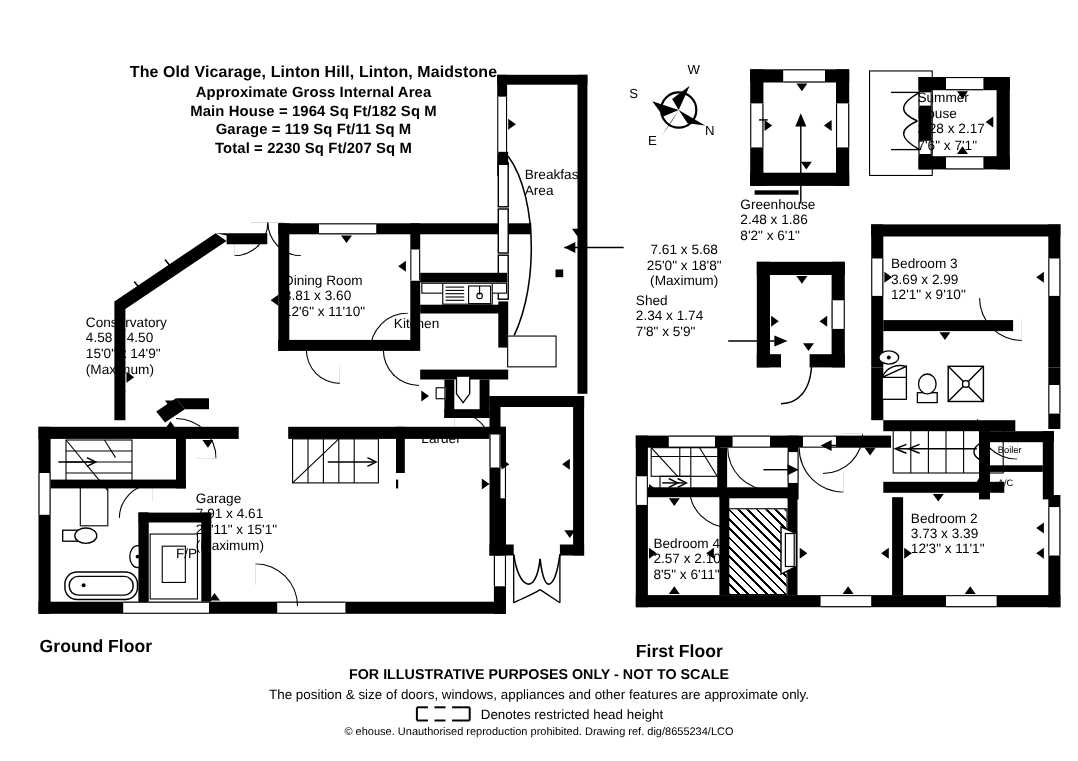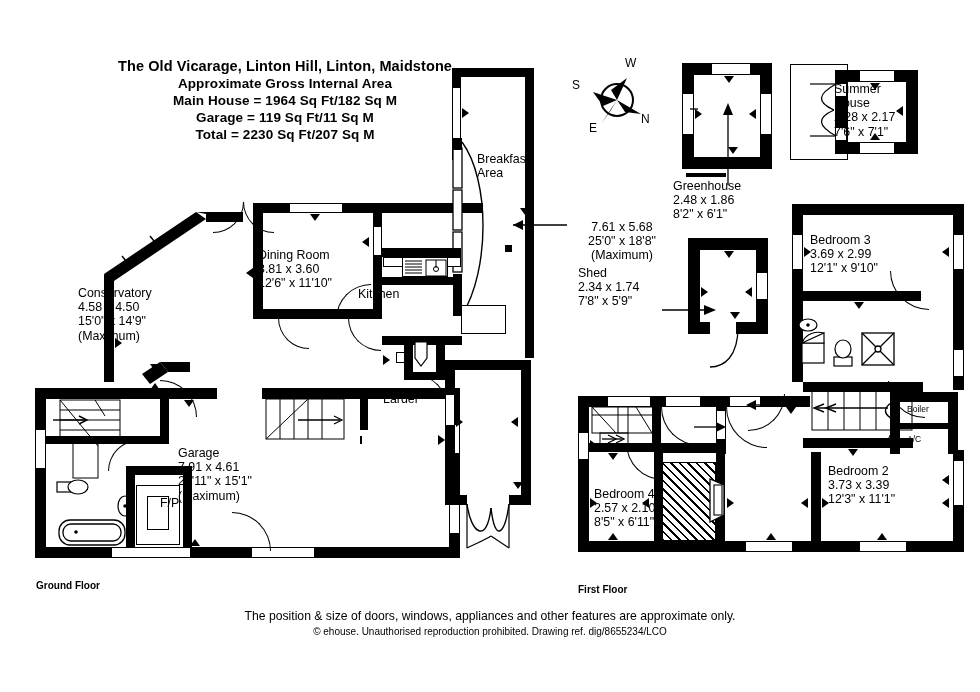--- a/index.html
+++ b/index.html
@@ -3,21 +3,21 @@
 <meta charset="utf-8">
 <style>
   html,body{margin:0;padding:0;background:#ffffff;}
   body{width:980px;height:692px;position:relative;overflow:hidden;
        font-family:"Liberation Sans", sans-serif;color:#000;}
   .abs{position:absolute;}
   
   .title-block{position:absolute;left:60px;top:58px;width:450px;text-align:center;
                font-weight:bold;font-size:13.5px;line-height:17px;letter-spacing:.1px;}
   .title-block .l1{font-size:14.5px;}
-  .floor-label{position:absolute;font-weight:bold;font-size:10px;}
+  .floor-label{position:absolute;font-weight:bold;font-size:16px;}
   .room{position:absolute;text-align:left;font-size:12.4px;line-height:14.2px;
         white-space:nowrap;}
   .tiny{position:absolute;font-size:8.5px;line-height:9px;white-space:nowrap;}
   .footer{position:absolute;left:0;width:980px;text-align:center;}
   .footer .f1{font-weight:bold;font-size:13px;}
   .footer .f2{font-size:12.2px;}
   .footer .f3{font-size:12.2px;}
   .footer .f4{font-size:10px;}
   
   .w{position:absolute;background:#000;}
@@ -535,15 +535,32 @@
     <div>Bedroom 4</div>
     <div>2.57 x 2.10</div>
     <div>8'5" x 6'11"</div>
   </div>
 </div>
 
 <div class="floor-label" style="left:36px;top:580px;">Ground Floor</div>
 <div class="floor-label" style="left:578px;top:584px;">First Floor</div>
 
 <div class="footer" style="top:605px;">
+  <div class="f1">FOR ILLUSTRATIVE PURPOSES ONLY - NOT TO SCALE</div>
   <div class="f2" style="margin-top:4px;">The position &amp; size of doors, windows, appliances and other features are approximate only.</div>
+  <div class="f3" style="margin-top:4px;">
+    <span style="display:inline-block;vertical-align:-2px;margin-right:4px;">
+      <svg width="56" height="14">
+        <line x1="2" y1="1" x2="2" y2="13" stroke="#000" stroke-width="1.8"></line>
+        <line x1="2" y1="1" x2="12" y2="1" stroke="#000" stroke-width="1.8"></line>
+        <line x1="2" y1="13" x2="12" y2="13" stroke="#000" stroke-width="1.8"></line>
+        <line x1="18" y1="1" x2="28" y2="1" stroke="#000" stroke-width="1.8"></line>
+        <line x1="18" y1="13" x2="28" y2="13" stroke="#000" stroke-width="1.8"></line>
+        <line x1="34" y1="1" x2="44" y2="1" stroke="#000" stroke-width="1.8"></line>
+        <line x1="34" y1="13" x2="44" y2="13" stroke="#000" stroke-width="1.8"></line>
+        <line x1="50" y1="1" x2="50" y2="13" stroke="#000" stroke-width="1.8"></line>
+        <line x1="44" y1="1" x2="50" y2="1" stroke="#000" stroke-width="1.8"></line>
+        <line x1="44" y1="13" x2="50" y2="13" stroke="#000" stroke-width="1.8"></line>
+      </svg>
+    </span><span>Denotes restricted head height</span>
+  </div>
   <div class="f4" style="margin-top:3px;">© ehouse. Unauthorised reproduction prohibited. Drawing ref. dig/8655234/LCO</div>
 </div>
 
 </body></html>

